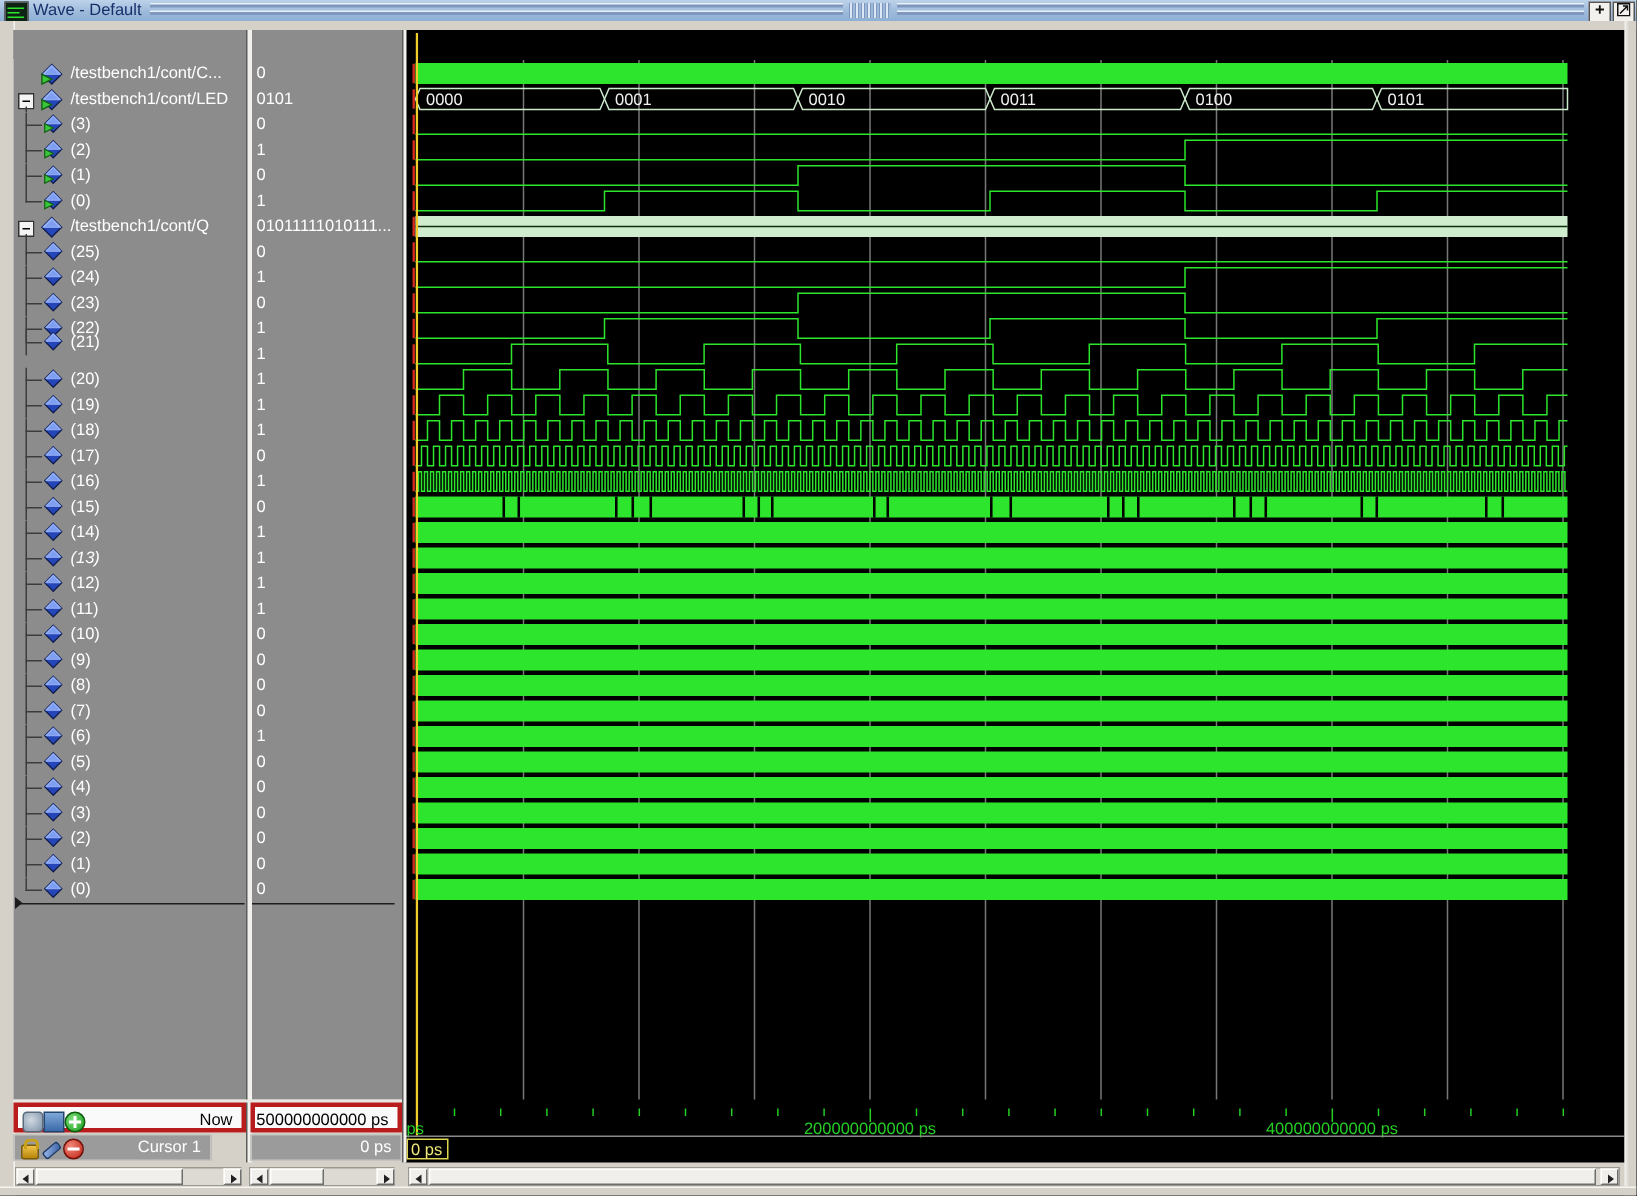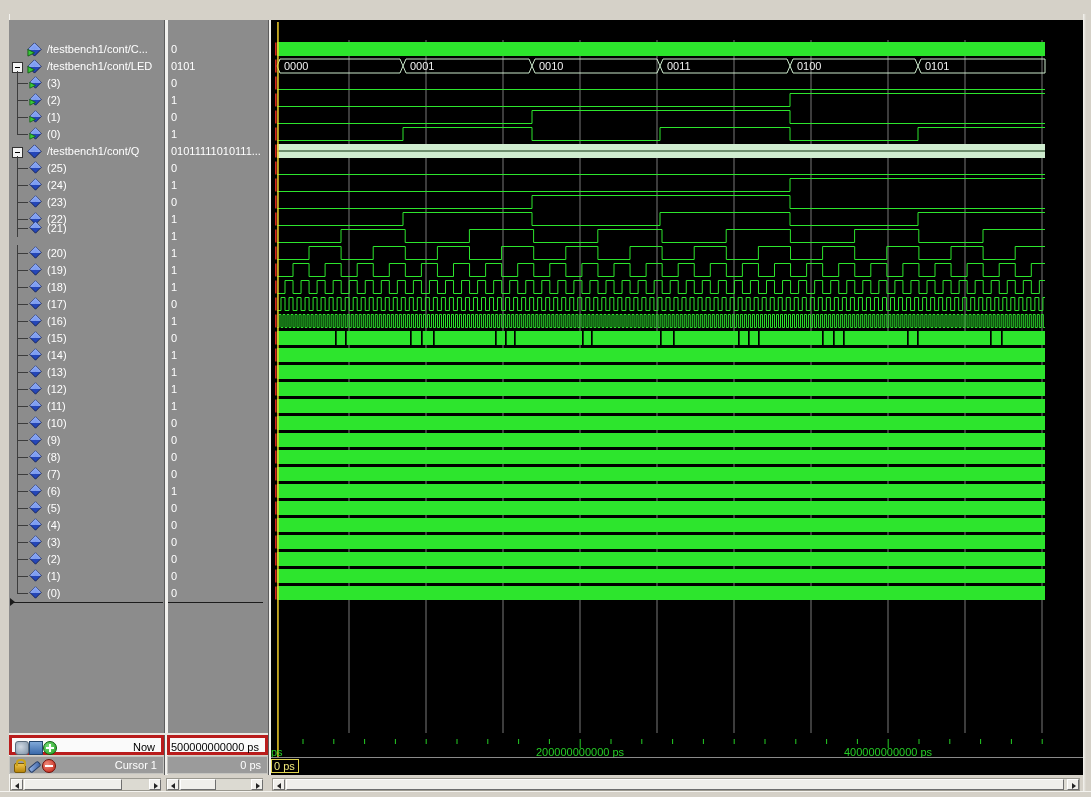--- a/index.html
+++ b/index.html
@@ -74,20 +74,40 @@
   #bottom-frame{position:absolute;left:0;top:791px;width:1091px;height:6px;background:#d5d1c8;border-top:1px solid #f5f4f0;}
   #left-frame{position:absolute;left:0;top:14px;width:9px;height:783px;background:#d5d1c8;border-right:1px solid #f5f4f0;}
   #top-strip{position:absolute;left:0;top:14px;width:1091px;height:6px;background:#d5d1c8;}
   svg text{font-family:"Liberation Sans",sans-serif;}
 </style>
 </head>
 <body>
 
 <div id="window">
 
+  <div id="titlebar">
+    <div id="title-icon">
+      <i style="top:3px;width:11px"></i>
+        <i style="top:6px;width:8px"></i>
+        <i style="top:9px;width:11px"></i>
+    </div>
+    <span id="title-text">Wave - Default</span>
+    <div class="grip" style="left:100px;top:3px;width:462px;"></div>
+    <div class="grip" style="left:100px;top:8px;width:462px;"></div>
+    <div id="grip-hatch"></div>
+    <div class="grip" style="left:598px;top:3px;width:458px;"></div>
+    <div class="grip" style="left:598px;top:8px;width:458px;"></div>
+    <div class="tb-btn" id="btn-add" style="left:1059px;">+</div>
+    <div class="tb-btn" style="left:1075px;">
+      <svg width="9" height="9" viewBox="0 0 9 9">
+          <rect x="0.5" y="0.5" width="8" height="8" fill="none" stroke="#111"></rect>
+          <path d="M2 7 L7 2 M4 2 H7 V5" stroke="#111" fill="none"></path>
+        </svg>
+    </div>
+  </div>
 
   <div id="top-strip"></div>
   <div id="left-frame"></div>
 
   <div class="panel" id="names-header">
     <div id="group-icon">
       <span id="gi-d"></span>
       <span id="gi-c"></span>
       <span id="gi-s"></span>
     </div>
@@ -253,21 +273,21 @@
     <span class="ficons">
       <span class="fic ic-clock" style="left:0;"></span>
       <span class="fic ic-note" style="left:14px;"></span>
       <span class="fic ic-plus" style="left:28px;"></span>
     </span>
     <span class="rtxt">Now</span>
   </div>
   <div class="frow white" style="left:167px;top:735px;width:101px;">
     <span class="rtxt">500000000000 ps</span>
   </div>
-  <div class="frow gray" style="left:9px;top:756px;width:155px;height:18px;">
+  <div class="frow gray" style="left:9px;top:756px;width:132px;height:18px;">
     <span class="ficons" style="top:2px;">
       <span class="fic ic-lock" style="left:1px;"></span>
       <span class="fic ic-wrench" style="left:15px;"></span>
       <span class="fic ic-minus" style="left:29px;"></span>
     </span>
     <span class="rtxt" style="line-height:17px;">Cursor 1</span>
   </div>
   <div class="frow gray" style="left:167px;top:756px;width:101px;height:18px;">
     <span class="rtxt" style="line-height:17px;">0 ps</span>
   </div>
@@ -512,21 +532,21 @@
       <span class="treev" style="top:0;height:17px;"></span>
       <span class="treeh"></span>
       <svg class="sicon" style="left:20px" width="13" height="13" viewBox="0 0 16 16">
         <polygon points="8,1 15,8 8,15 1,8" fill="#2446b8" stroke="#101c4e" stroke-width="1"></polygon>
         <polygon points="8,1 15,8 8,8 1,8" fill="#7e9ef2" stroke="none"></polygon>
         <polygon points="8,2.2 13.8,8 8,8 2.2,8" fill="none" stroke="#9db6f6" stroke-width="0.8"></polygon>
       </svg>
       <span class="lbl">(14)</span>
     </div>
     <div class="row valcell" style="left: 167px; top: 347px; width: 101px;">1</div>
-    <div class="row" style="left: 9px; top: 364px; width: 155px;">
+    <div class="row" style="left: 9px; top: 364px; width: 155px; font-style: italic;">
       <span class="treev" style="top:0;height:17px;"></span>
       <span class="treeh"></span>
       <svg class="sicon" style="left:20px" width="13" height="13" viewBox="0 0 16 16">
         <polygon points="8,1 15,8 8,15 1,8" fill="#2446b8" stroke="#101c4e" stroke-width="1"></polygon>
         <polygon points="8,1 15,8 8,8 1,8" fill="#7e9ef2" stroke="none"></polygon>
         <polygon points="8,2.2 13.8,8 8,8 2.2,8" fill="none" stroke="#9db6f6" stroke-width="0.8"></polygon>
       </svg>
       <span class="lbl">(13)</span>
     </div>
     <div class="row valcell" style="left: 167px; top: 364px; width: 101px;">1</div>

